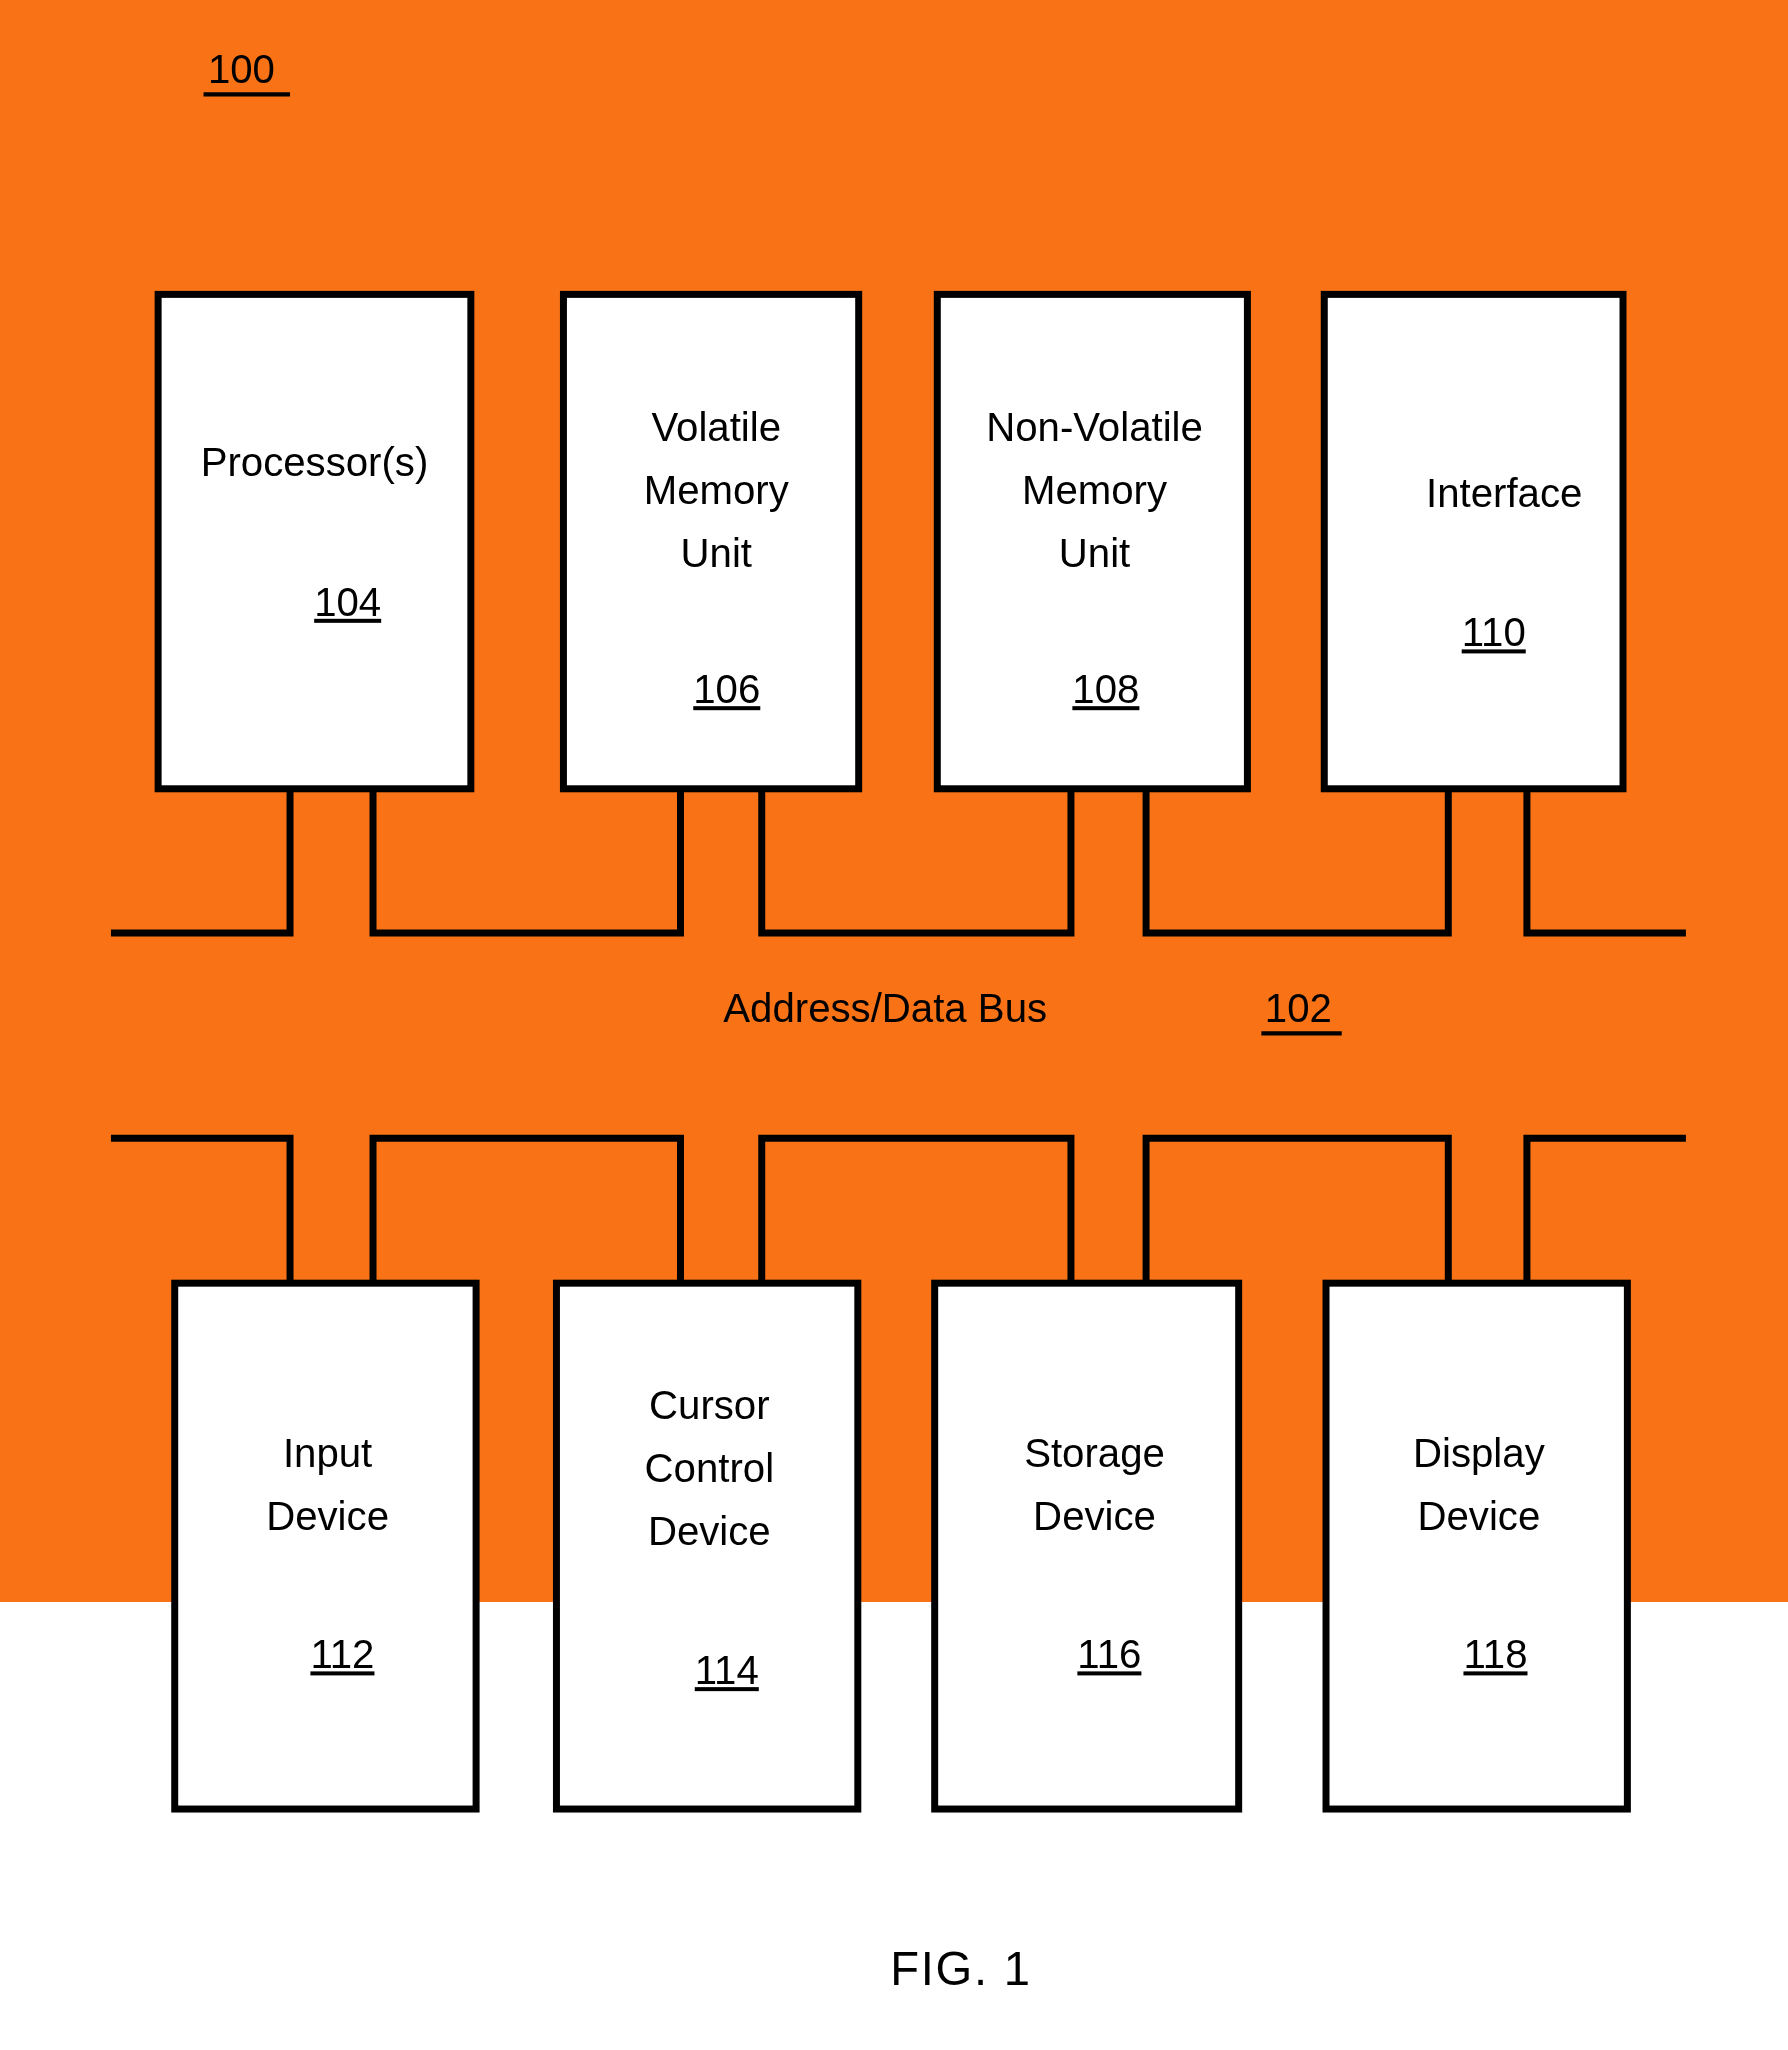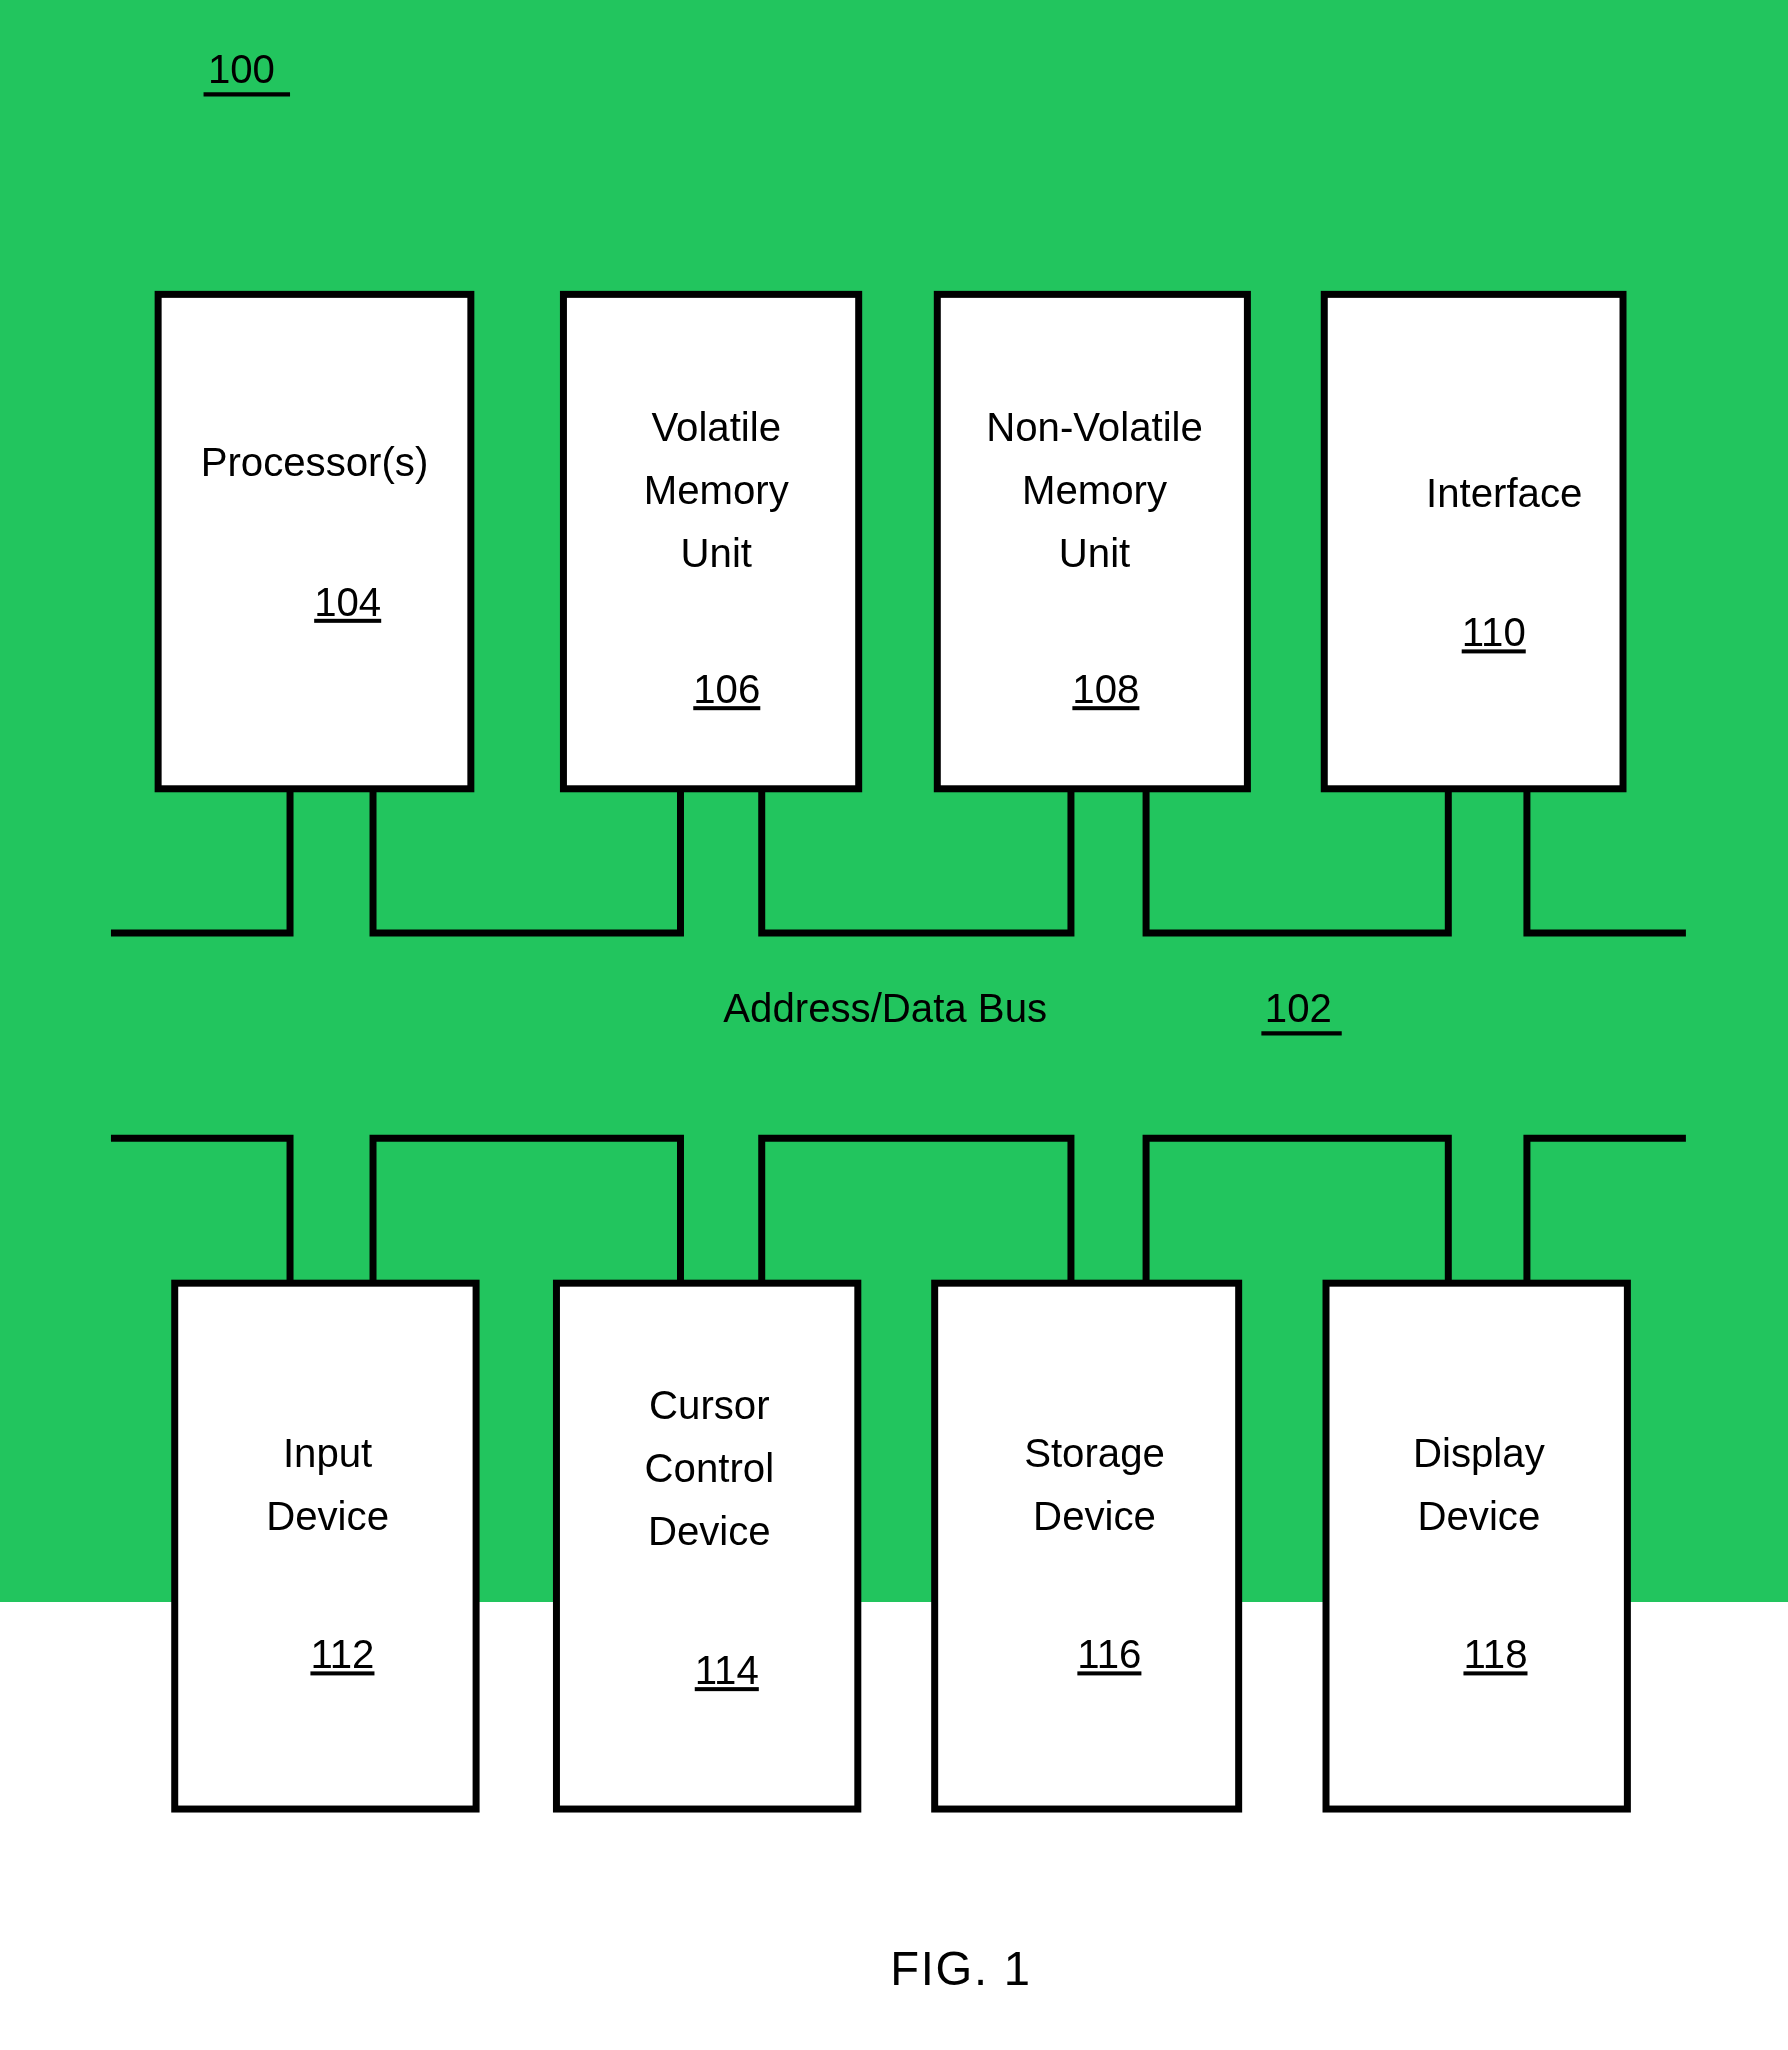--- a/index.html
+++ b/index.html
@@ -11,21 +11,21 @@
     width: 1789px;
     height: 2051px;
     font-family: "Liberation Sans", sans-serif;
     color: #000000;
     overflow: hidden;
   }
   #figure-root {
     position: relative;
     width: 1789px;
     height: 1602px;
-    background: #22c55e;
+    background: #f97316;
   }
   svg.figure-canvas {
     position: absolute;
     left: 0;
     top: 0;
     width: 1789px;
     height: 2051px;
     display: block;
   }
   .box-rect {

